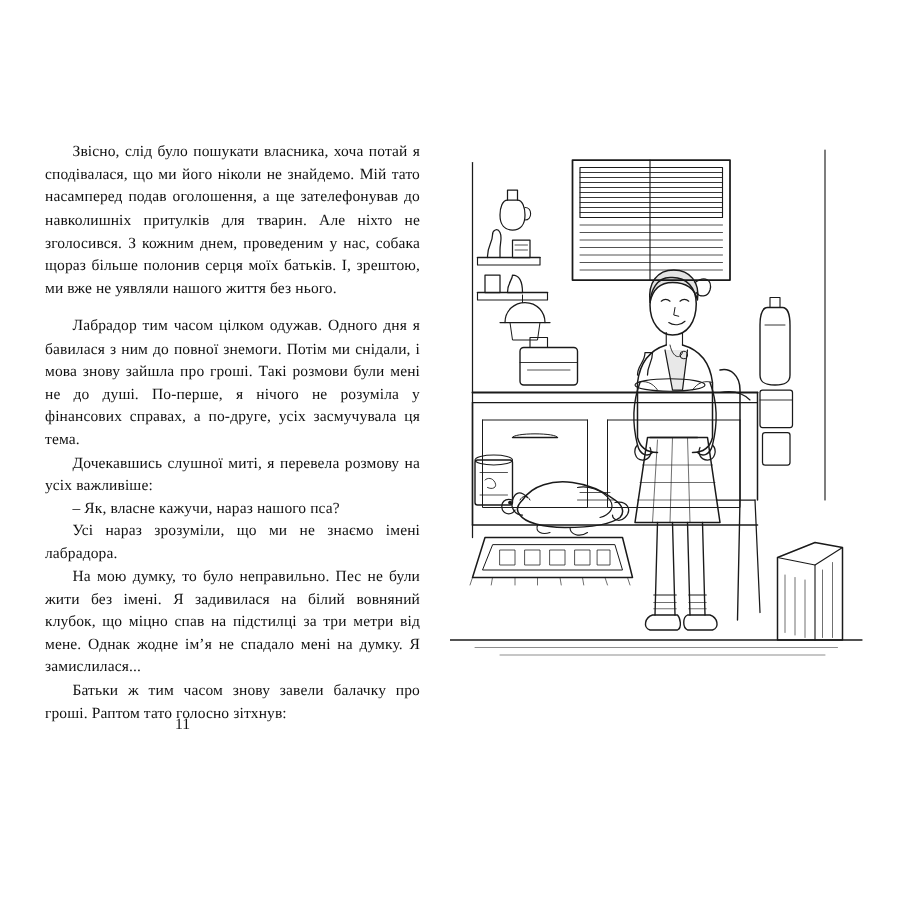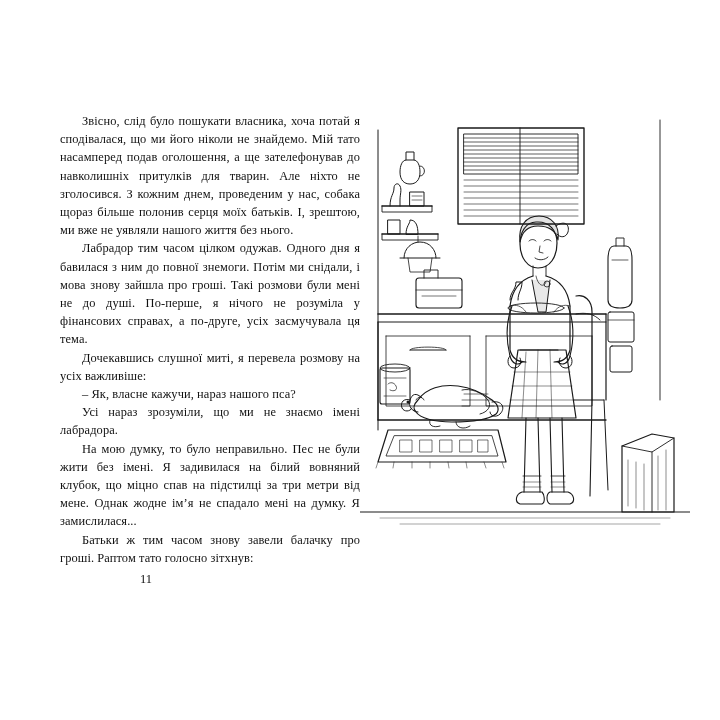--- a/index.html
+++ b/index.html
@@ -16,34 +16,35 @@
   }
   #page {
     position: relative;
     width: 720px;
     height: 720px;
     background: #ffffff;
   }
   
   #text-column {
     position: absolute;
-    left: 60px;
+    left: 36px;
     top: 112px;
     width: 300px;
   }
   .para {
     margin: 0 0 0px 0;
     text-indent: 22px;
     text-align: justify;
     font-size: 12.4px;
     line-height: 18.2px;
     letter-spacing: 0.1px;
     hyphens: manual;
   }
   .para.gap {
+    margin-top: 12px;
   }
   .para.dialogue {
     text-indent: 22px;
   }
   #page-number {
     position: absolute;
     left: 140px;
     top: 572px;
     font-size: 12.5px;
     color: #111;

